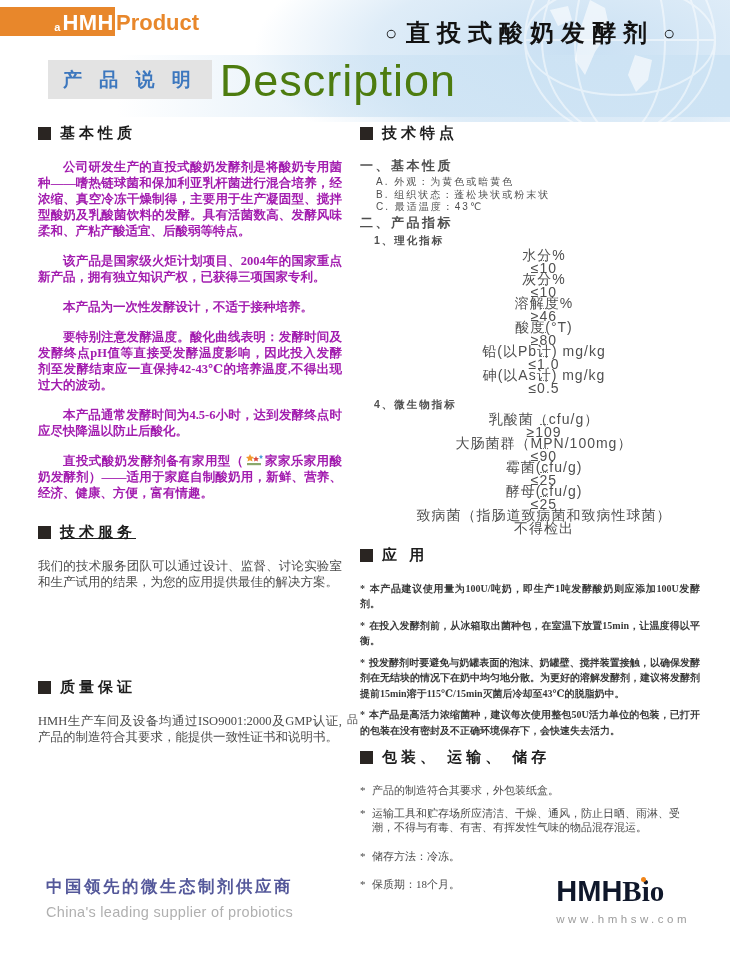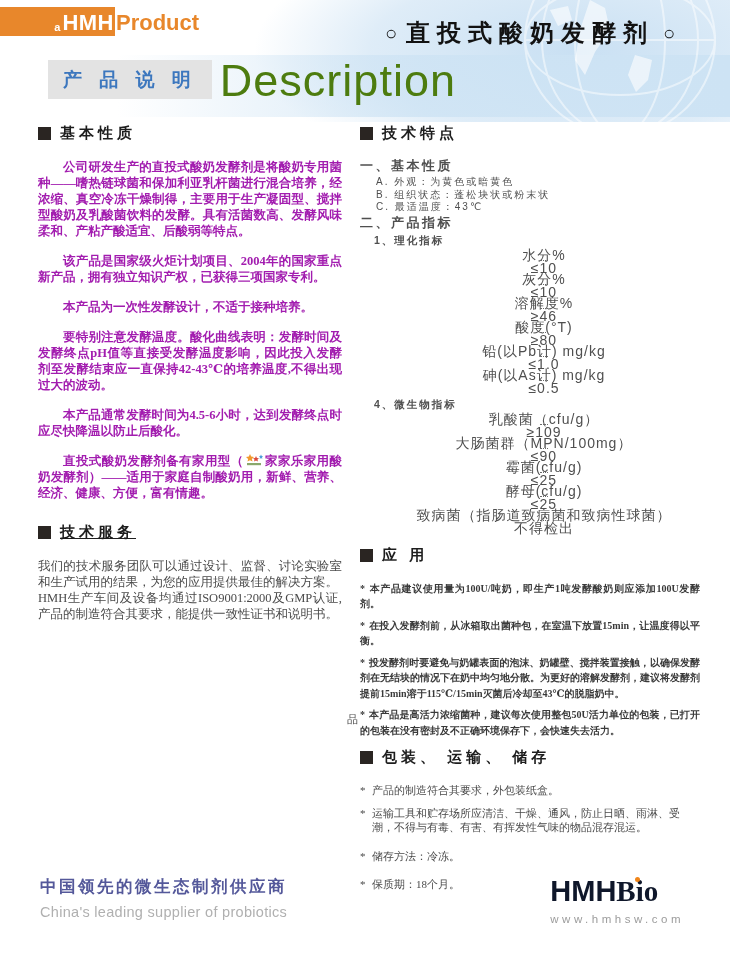--- a/index.html
+++ b/index.html
@@ -69,21 +69,21 @@
   .pack-bullet{font-family:"Liberation Serif","DejaVu Serif",serif;font-size:11px;line-height:14.5px;
      color:#4a4a4a;margin:0 0 8px;position:relative;padding-left:12px;}
   .pack-bullet .marker{position:absolute;left:0;top:0;margin:0;}
   .pb-gap{margin-bottom:14px;}
   .pb-gap2{margin-top:8px;margin-bottom:14px;}
 
   .stray{position:absolute;left:347px;top:712px;font-family:"Liberation Serif","DejaVu Serif",serif;
      font-size:11px;color:#4a4a4a;}
 
   
-  .footer{position:absolute;left:40px;top:876px;width:644px;display:flex;
+  .footer{position:absolute;left:46px;top:876px;width:644px;display:flex;
      justify-content:space-between;align-items:flex-start;}
   .f-cn{color:#54589A;font-size:16.5px;font-weight:bold;letter-spacing:2.5px;}
   .f-en{color:#B0B0B0;font-size:14.5px;margin-top:6px;letter-spacing:.3px;}
   .f-logo-wrap{text-align:left;}
   .f-logo{color:#0f172a;line-height:30px;white-space:nowrap;}
   .f-hmh{font-size:29px;font-weight:800;letter-spacing:0;}
   .f-bio{font-family:"Liberation Serif","DejaVu Serif",serif;font-size:29px;font-weight:bold;position:relative;}
   .f-bio .idot{position:absolute;left:19px;top:2px;width:5px;height:5px;border-radius:50%;
      background:#F08519;}
   .f-url{color:#9C9C9C;font-size:11.5px;letter-spacing:3.5px;margin-top:2px;}
@@ -149,20 +149,24 @@
             <polygon points="15,0.5 15.7,2 17,2.3 16,3.4 16.3,4.9 15,4.1 13.7,4.9 14,3.4 13,2.3 14.3,2" fill="#4C9ED9"></polygon>
             <rect x="1" y="9" width="14" height="2.2" fill="#8aa86b"></rect>
           </svg><span>家家乐家用酸奶发酵剂）——适用于家庭自制酸奶用，新鲜、营养、经济、健康、方便，富有情趣。</span></p>
 
       <h2 class="sec-h h-service">
         <span class="sq"></span>
         <span>技术服务</span>
       </h2>
       <p class="plain">我们的技术服务团队可以通过设计、监督、讨论实验室和生产试用的结果，为您的应用提供最佳的解决方案。</p>
 
+      <h2 class="sec-h h-quality">
+        <span class="sq"></span>
+        <span>质量保证</span>
+      </h2>
       <p class="plain">HMH生产车间及设备均通过ISO9001:2000及GMP认证,产品的制造符合其要求，能提供一致性证书和说明书。</p>
     </div>
 
     <div class="col-right">
       <h2 class="sec-h">
         <span class="sq"></span>
         <span>技术特点</span>
       </h2>
 
       <div class="tech">

